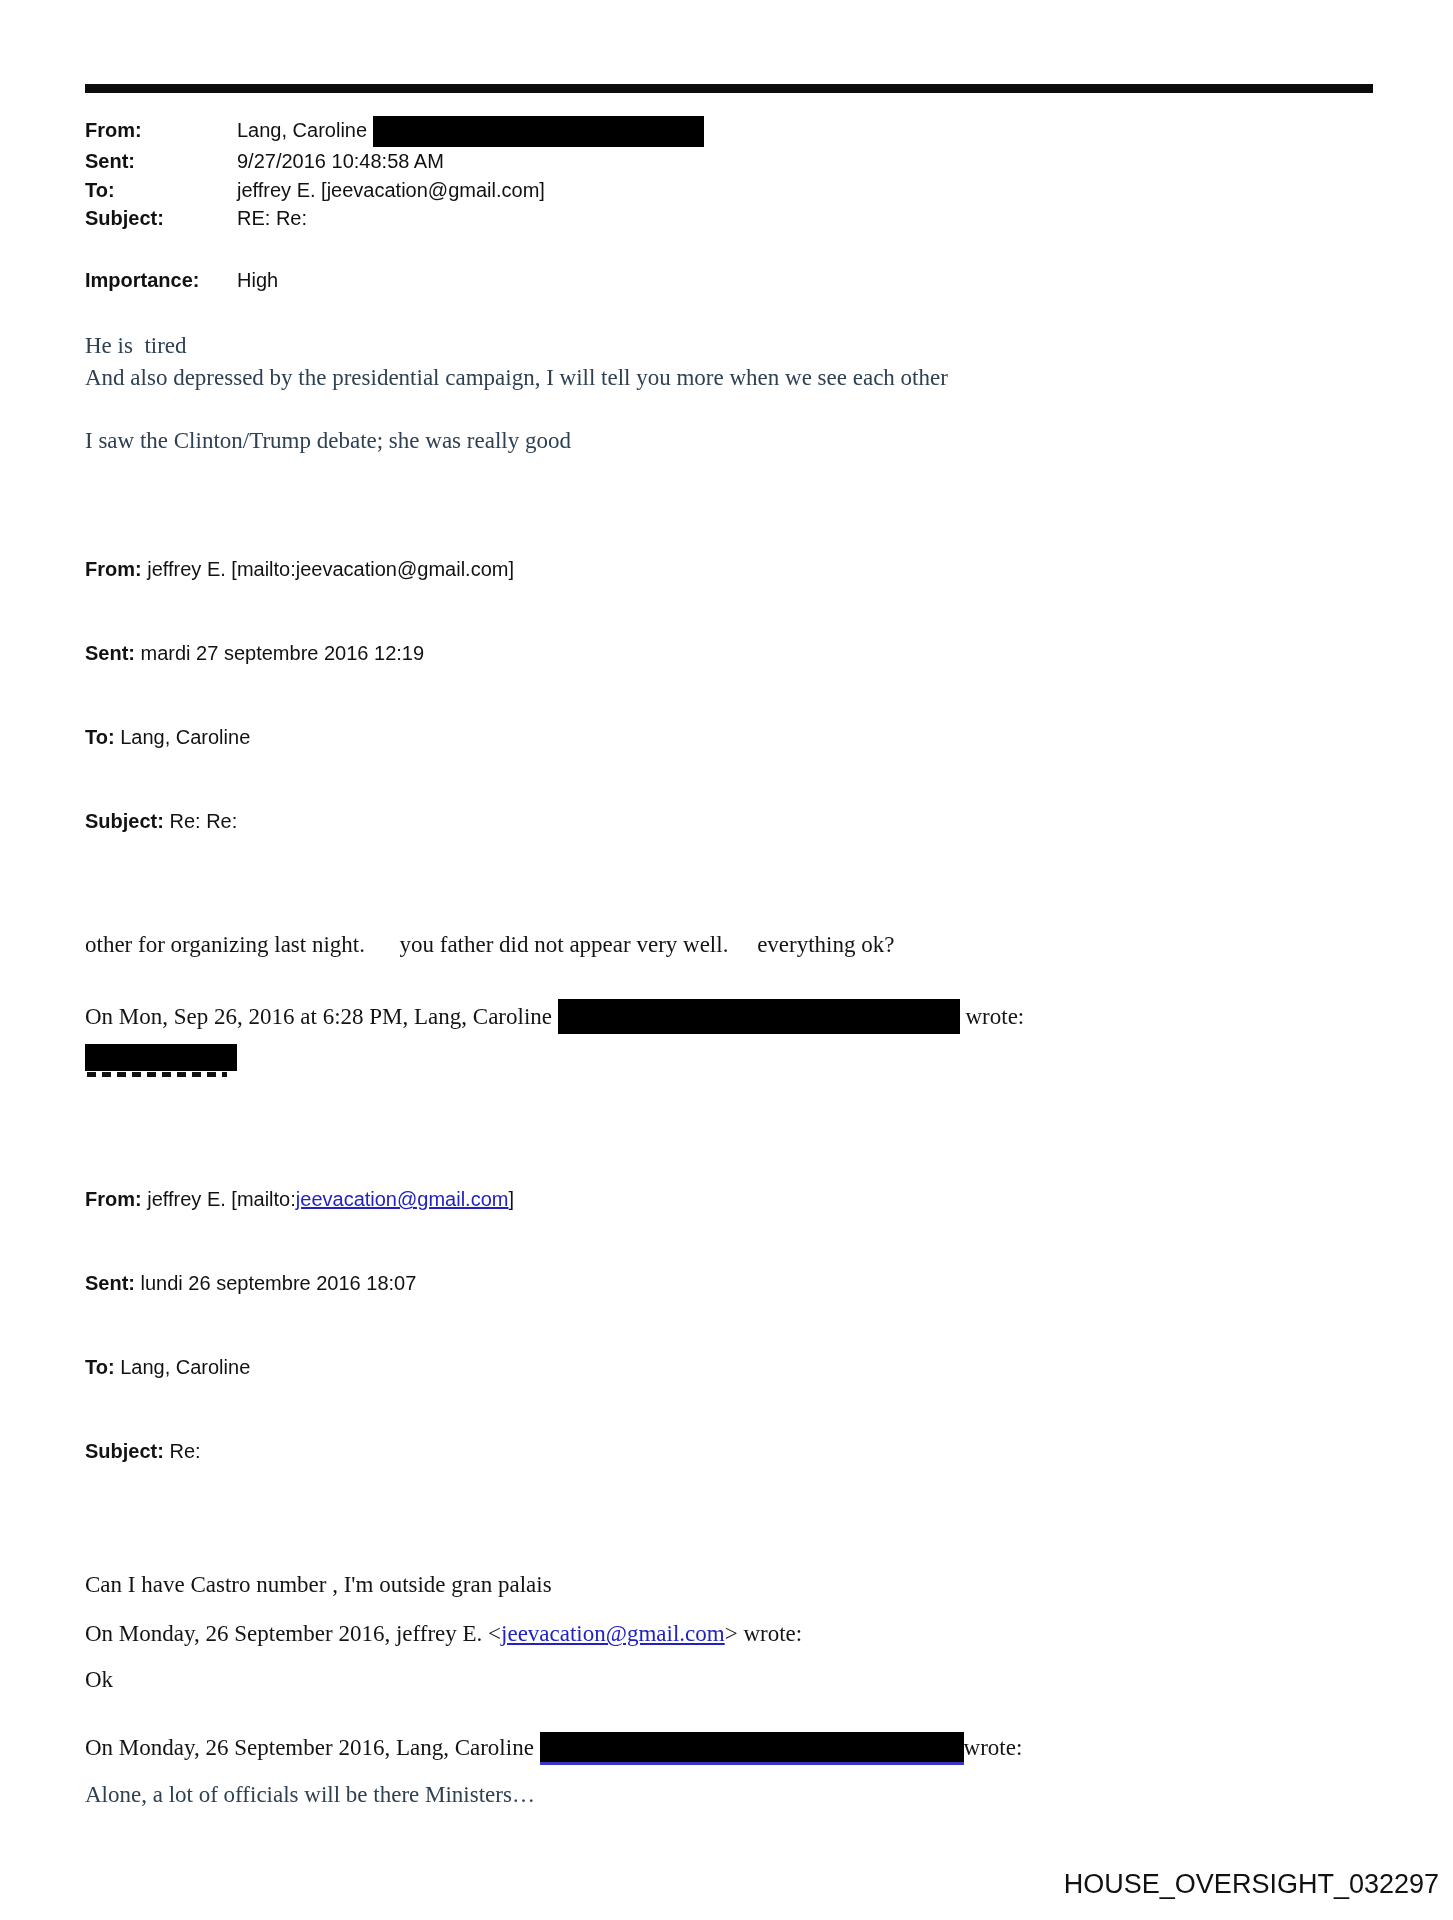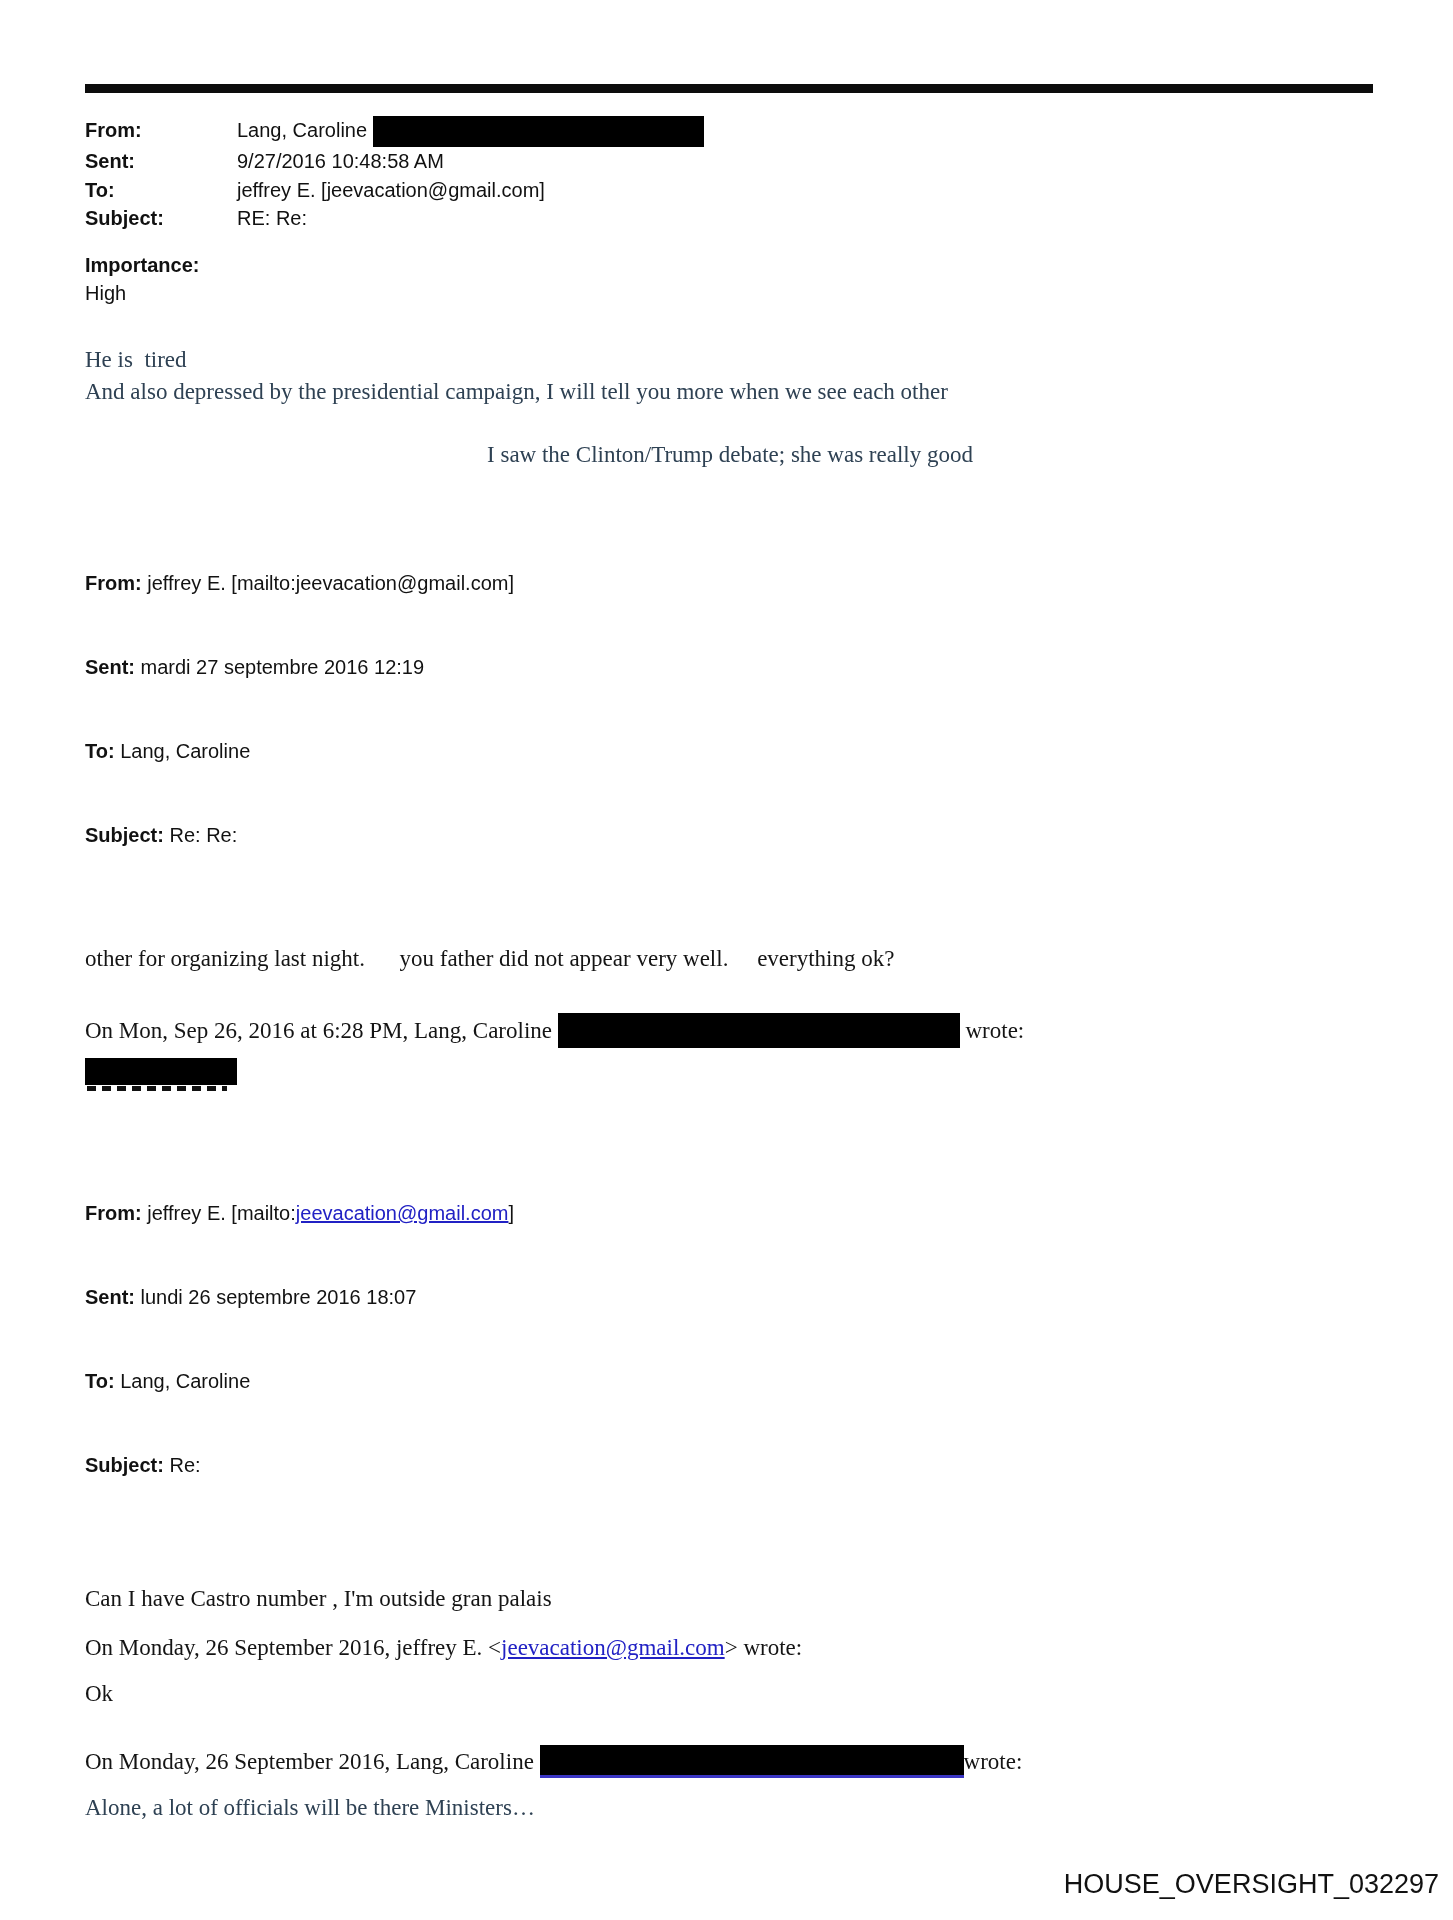--- a/index.html
+++ b/index.html
@@ -19,21 +19,21 @@
     height: 9px;
     background: #0c0c0c;
   }
   .content { margin-left: 85px; width: 1290px; }
 
   
   .hdr { margin-top: 23px; font-size: 20px; line-height: 28.5px; }
   .hdr-row { display: flex; align-items: flex-start; }
   .hdr-label { width: 152px; font-weight: bold; white-space: pre; }
   .hdr-value { white-space: pre-wrap; }
-  .importance { margin-top: 18px; flex-direction: column; }
+  .importance { margin-top: 33px; }
 
   
   .redact {
     display: inline-block;
     background: #000000;
     vertical-align: middle;
     position: relative;
     top: -2px;
   }
   .redact-from { width: 331px; height: 31px; top: 0; }
@@ -61,21 +61,21 @@
   .mt-q1 { margin-top: 42px; }
   .mt-q1body { margin-top: 38px; }
   .mt-attr1 { margin-top: 40px; }
   .mt-q2 { margin-top: 52px; }
   .mt-q2body { margin-top: 48px; }
   .mt-onmonday1 { margin-top: 17px; }
   .mt-ok { margin-top: 14px; }
   .mt-onmonday2 { margin-top: 36px; }
   .mt-alone { margin-top: 12px; }
   .mt-q3 { margin-top: 50px; }
-  .gap-line { margin-top: 31px; text-align: center; }
+  .gap-line { margin-top: 31px; }
 
   .footer-stamp {
     position: absolute;
     right: 14px;
     bottom: 8px;
     font-family: "Liberation Sans", sans-serif;
     font-size: 27px;
     color: #111111;
   }
 </style>

